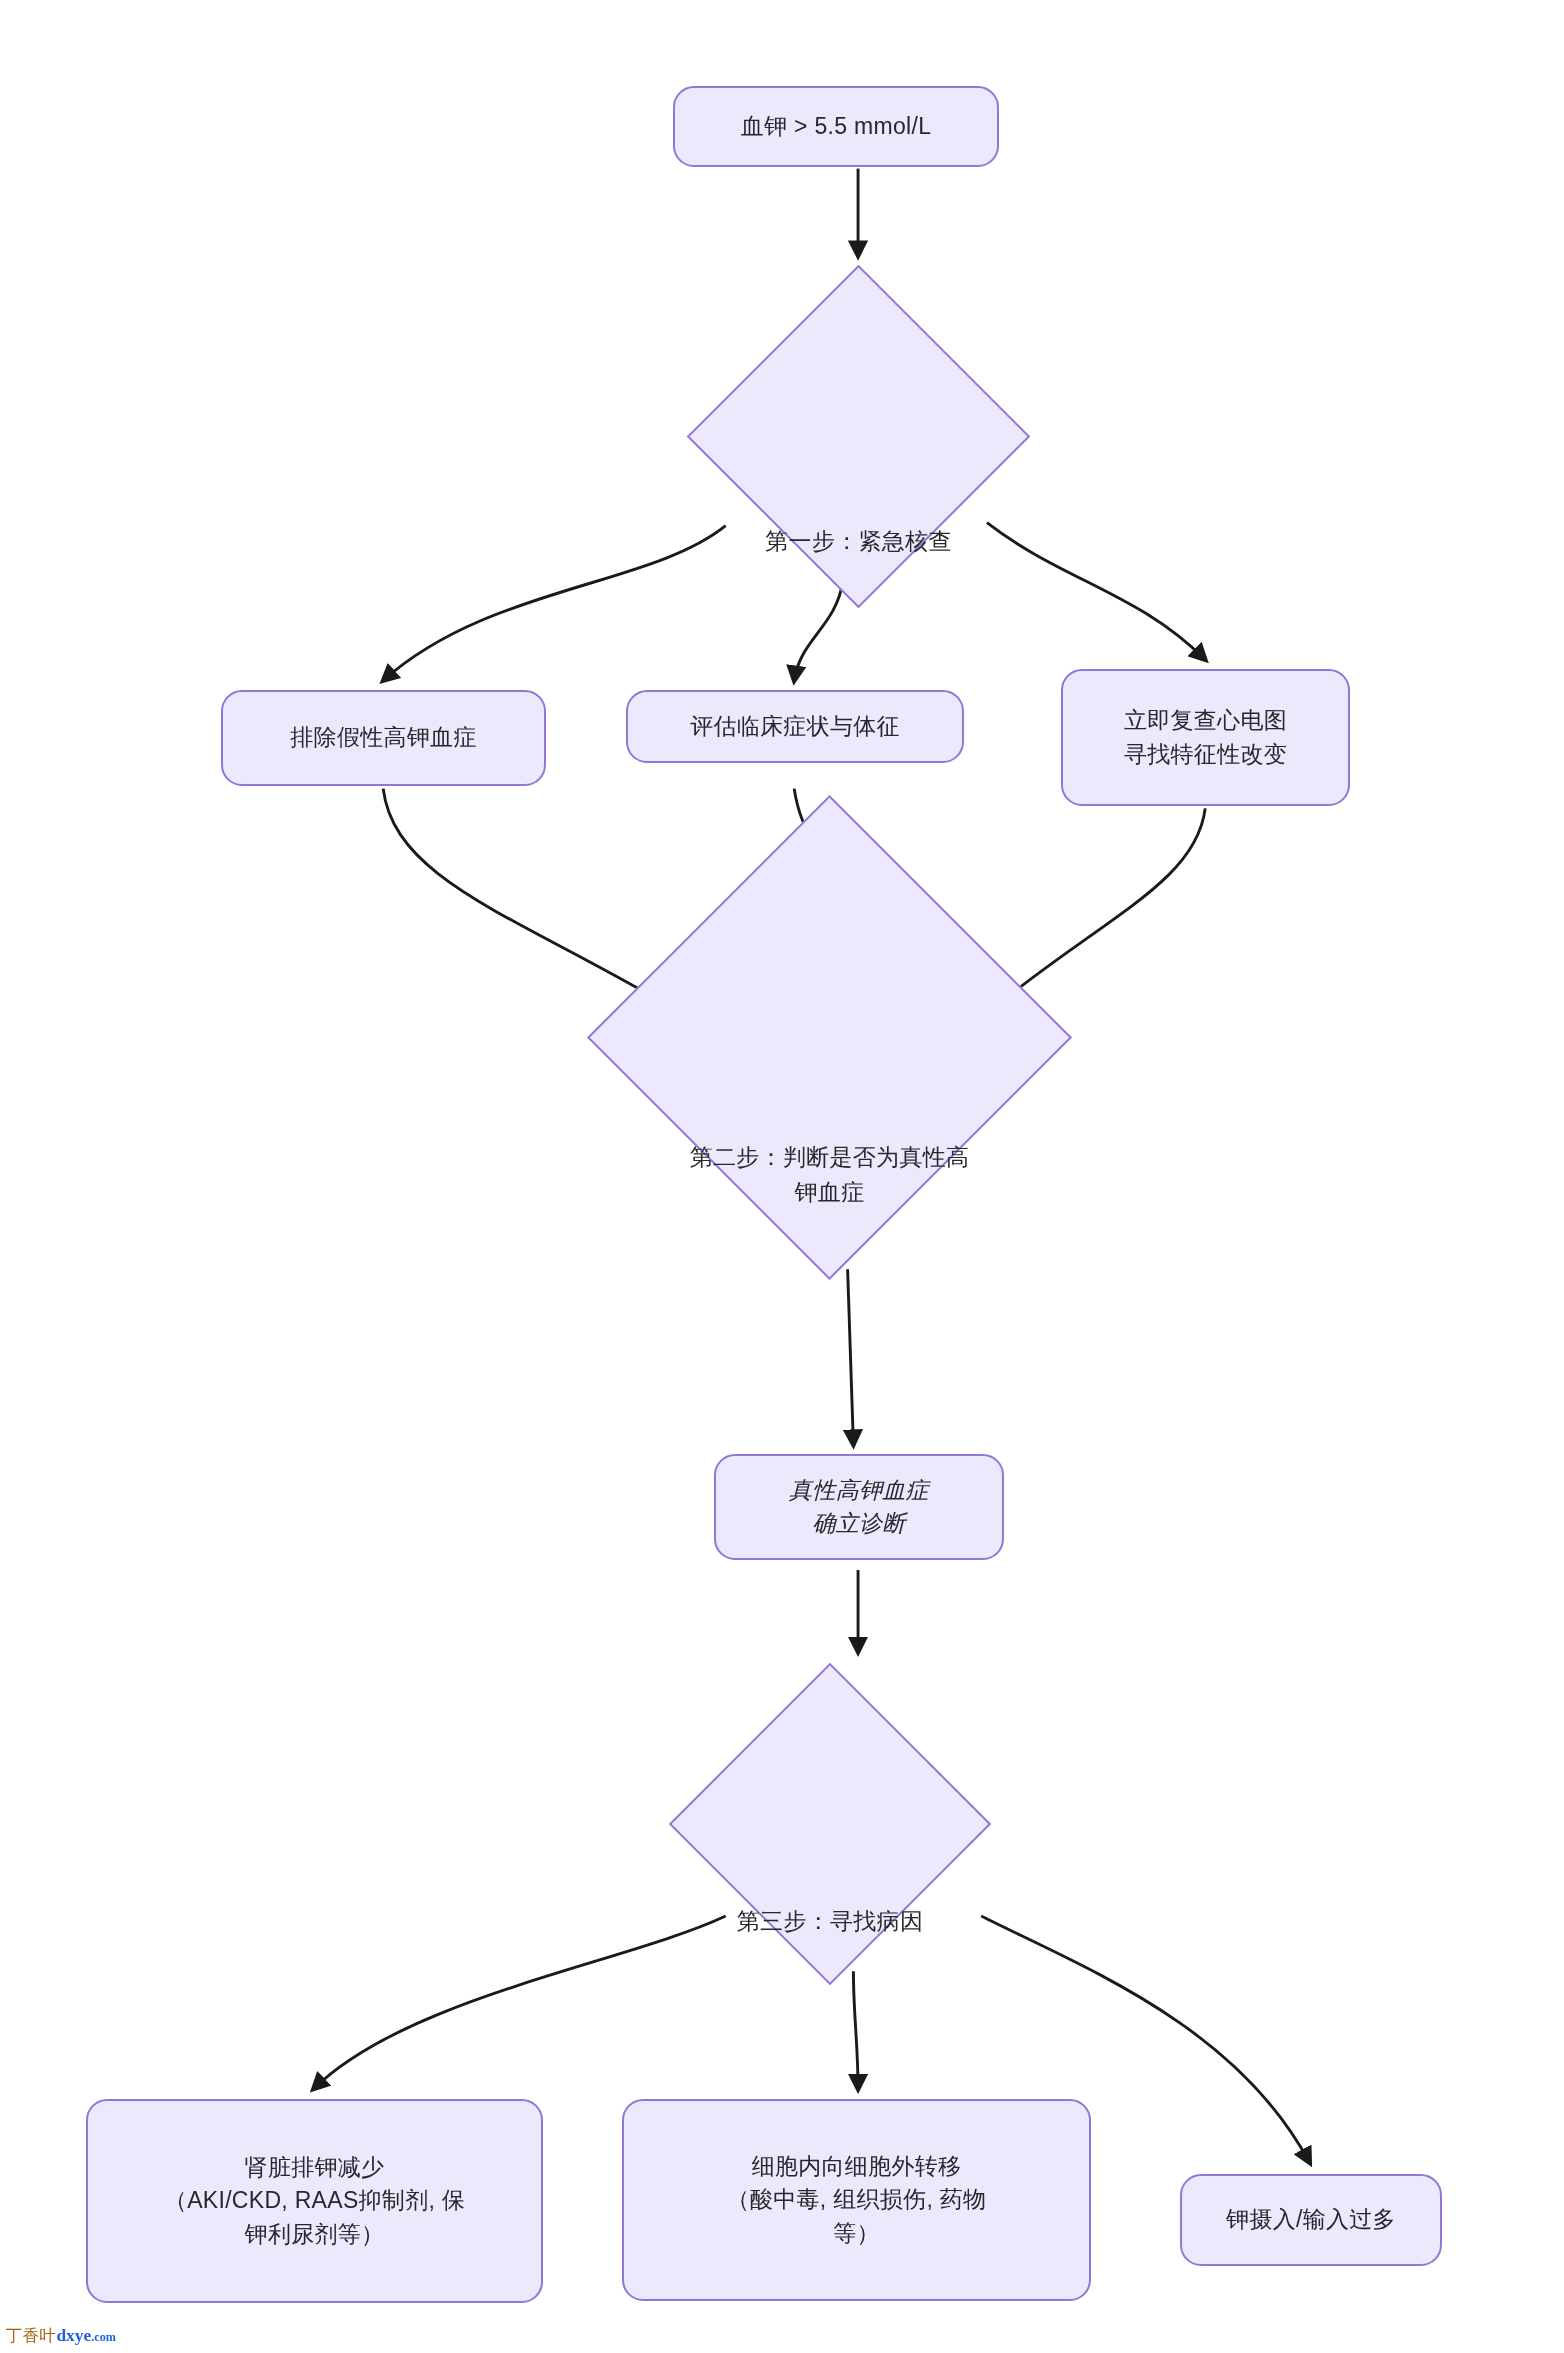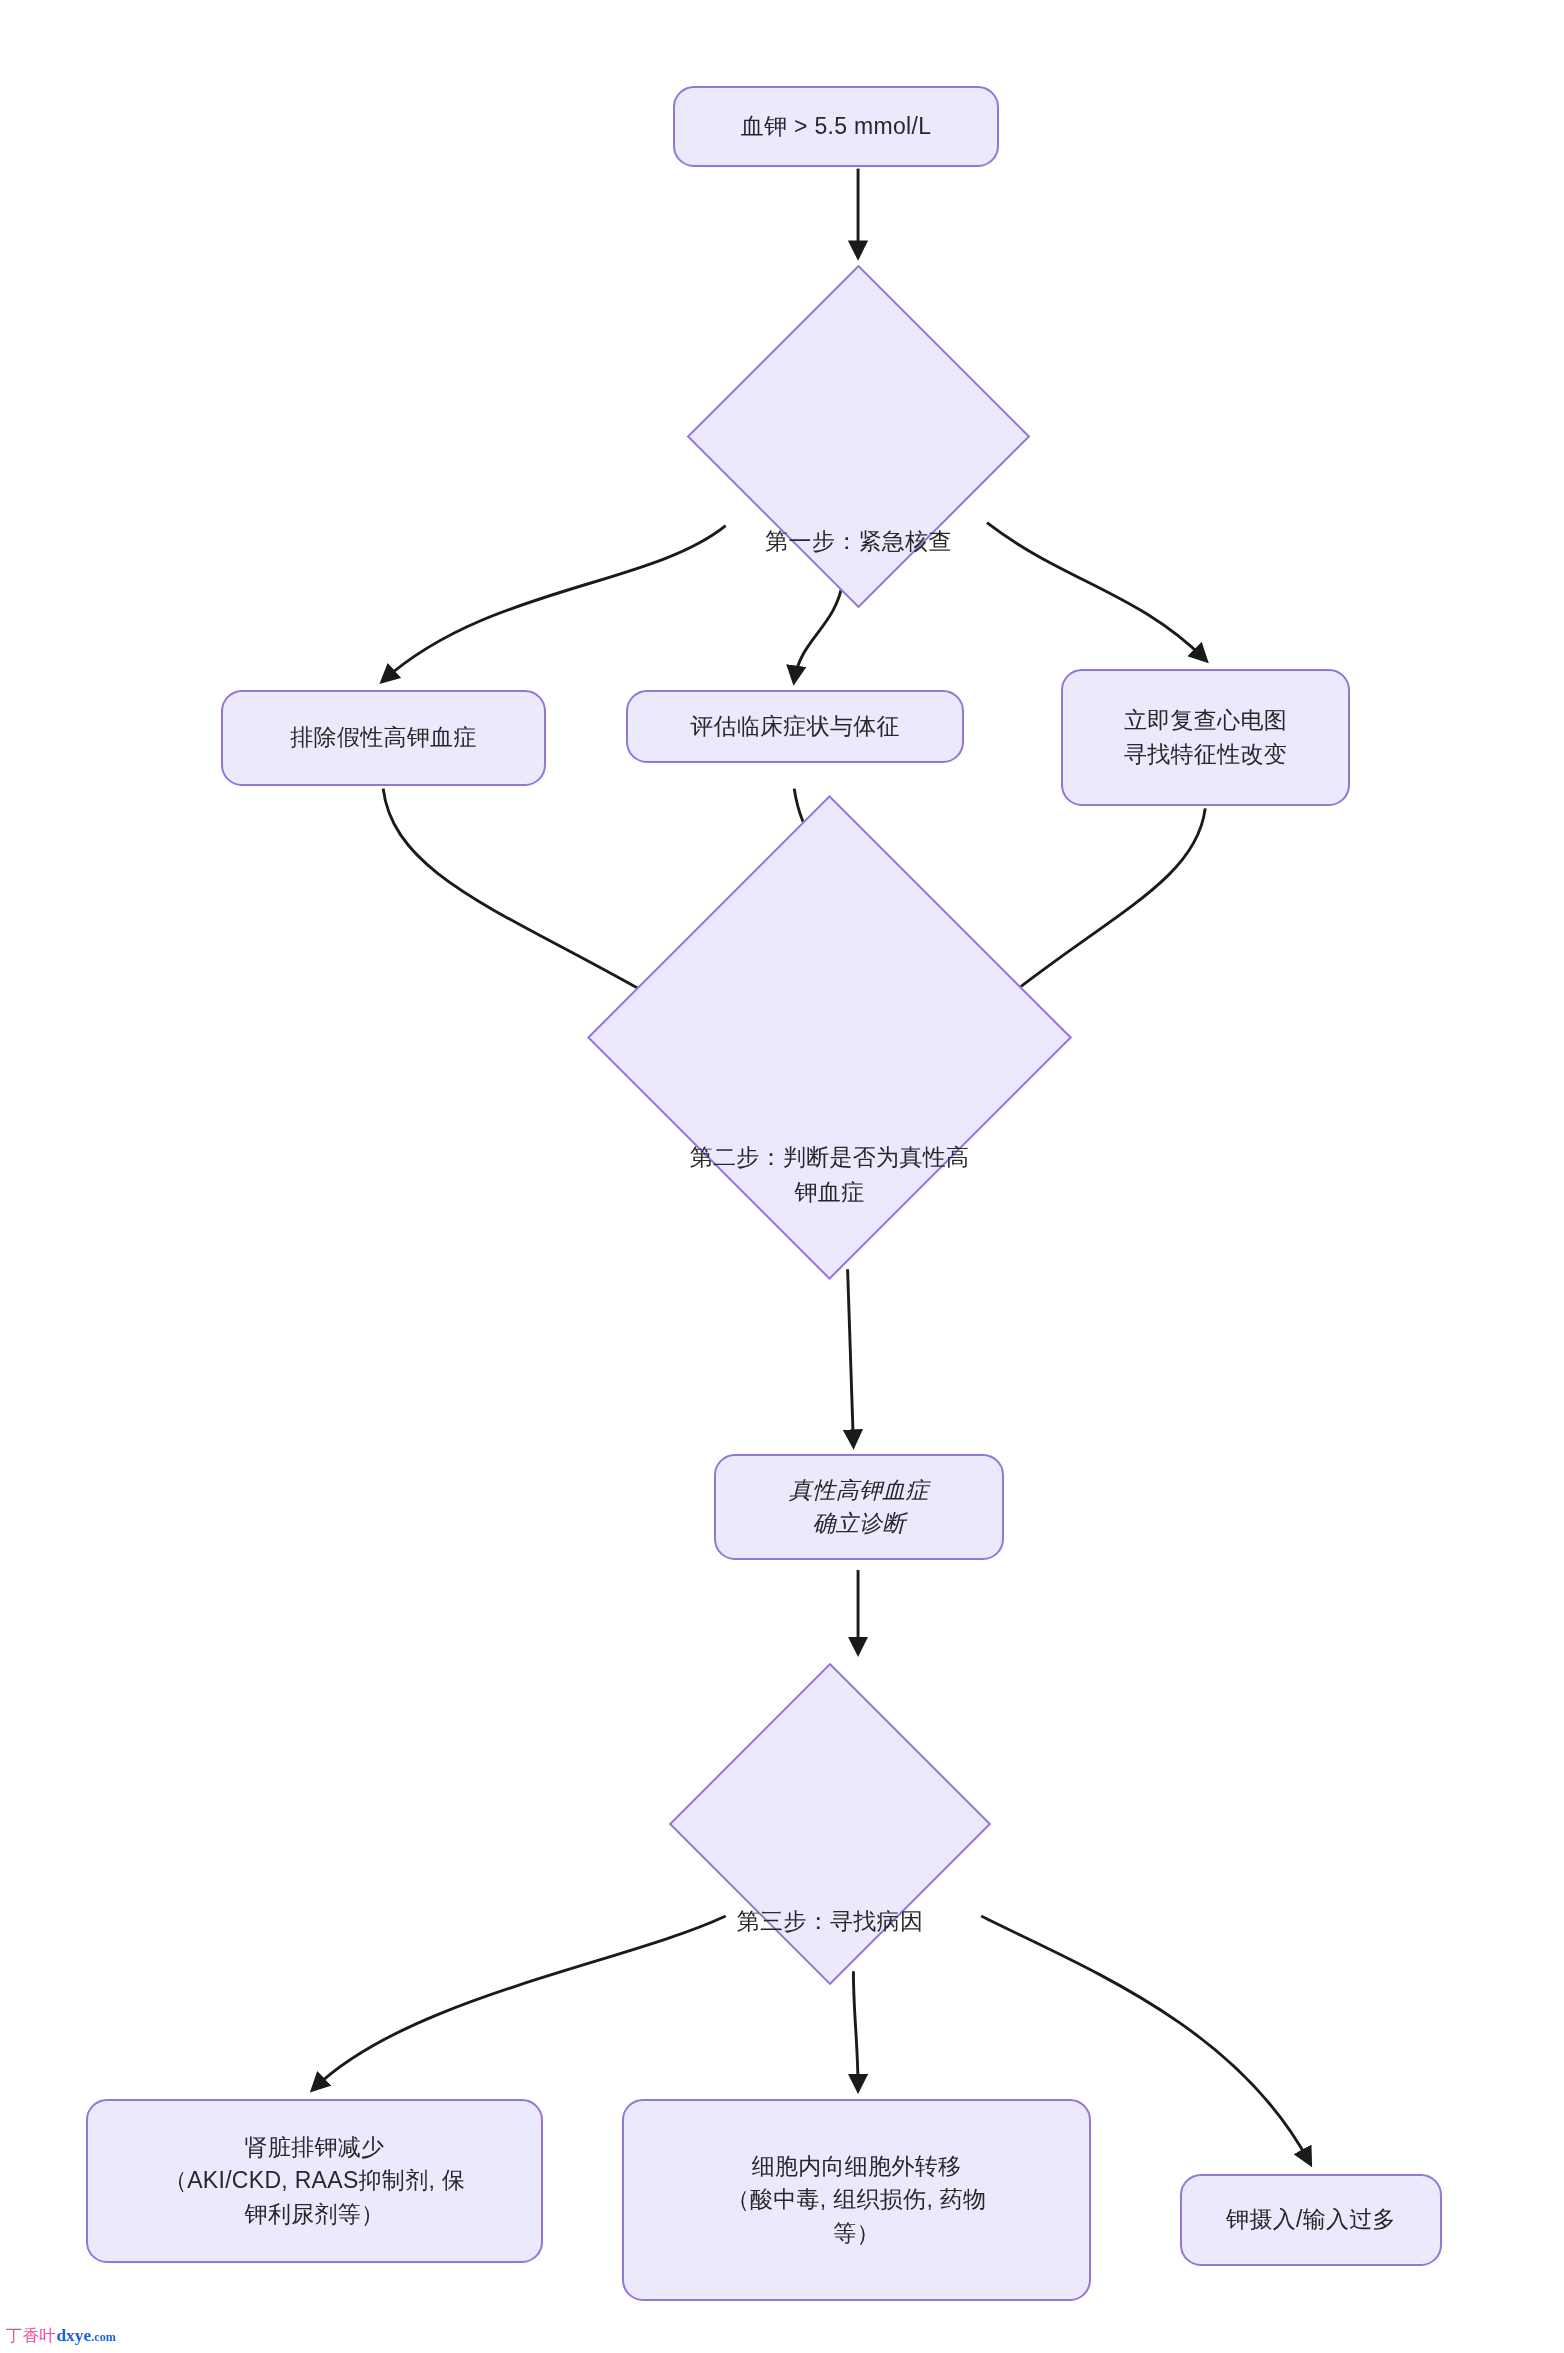--- a/index.html
+++ b/index.html
@@ -74,21 +74,21 @@
     bottom:7px;
     z-index:9;
     display:flex;
     align-items:baseline;
     color:#3d7cf0;
     white-space:nowrap;
   }
   .wm-cn{
     font-size:16.3px;
     letter-spacing:0.6px;
-    color:#ec4899;
+    color:#a16207;
   }
   .wm-en{
     font-size:17.4px;
     font-weight:bold;
     font-family:"Liberation Serif","DejaVu Serif",serif;
     color:#1f62e0;
   }
   .wm-tld{
     font-size:12.2px;
     font-weight:bold;
@@ -156,21 +156,21 @@
   </div>
 
   <div class="node rect" style="left:714px;top:1454px;width:290px;height:106px;font-style:italic;">真性高钾血症
 确立诊断</div>
 
   <div class="diamond-wrap" style="left:716px;top:1710px;width:228px;height:228px;">
     <div class="diamond-shape"></div>
     <div class="diamond-label" style="width:152%;">第三步：寻找病因</div>
   </div>
 
-  <div class="node rect" style="left:86px;top:2099px;width:457px;height:164px;">肾脏排钾减少
+  <div class="node rect" style="left:86px;top:2099px;width:457px;height:204px;">肾脏排钾减少
 （AKI/CKD, RAAS抑制剂, 保
 钾利尿剂等）</div>
 
   <div class="node rect" style="left:622px;top:2099px;width:469px;height:202px;">细胞内向细胞外转移
 （酸中毒, 组织损伤, 药物
 等）</div>
 
   <div class="node rect" style="left:1180px;top:2174px;width:262px;height:92px;">钾摄入/输入过多</div>
 
   <div class="watermark">

